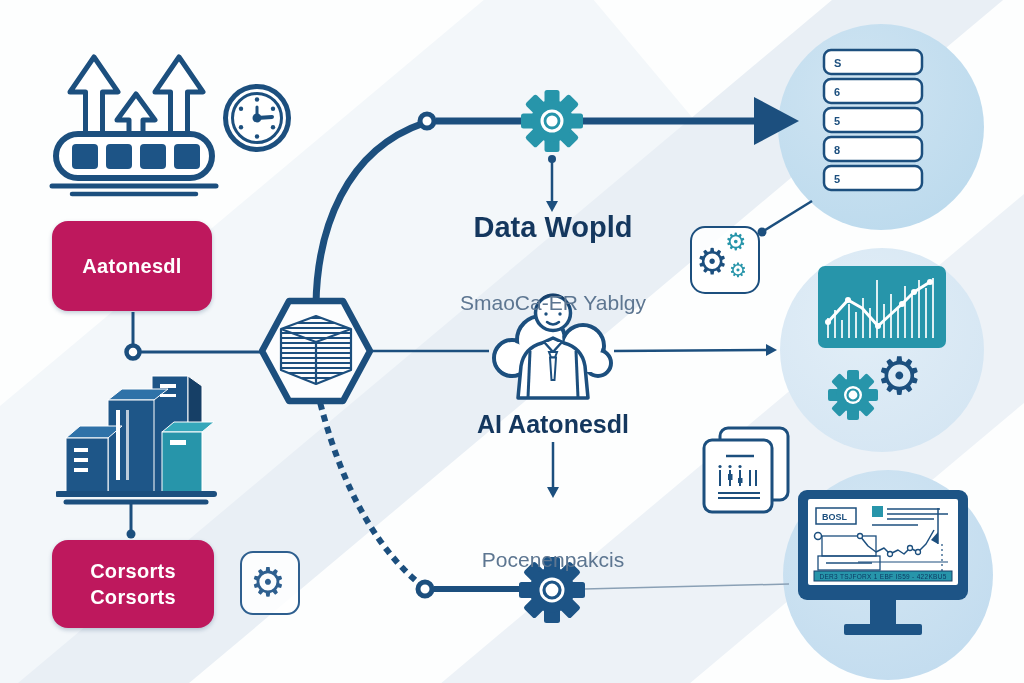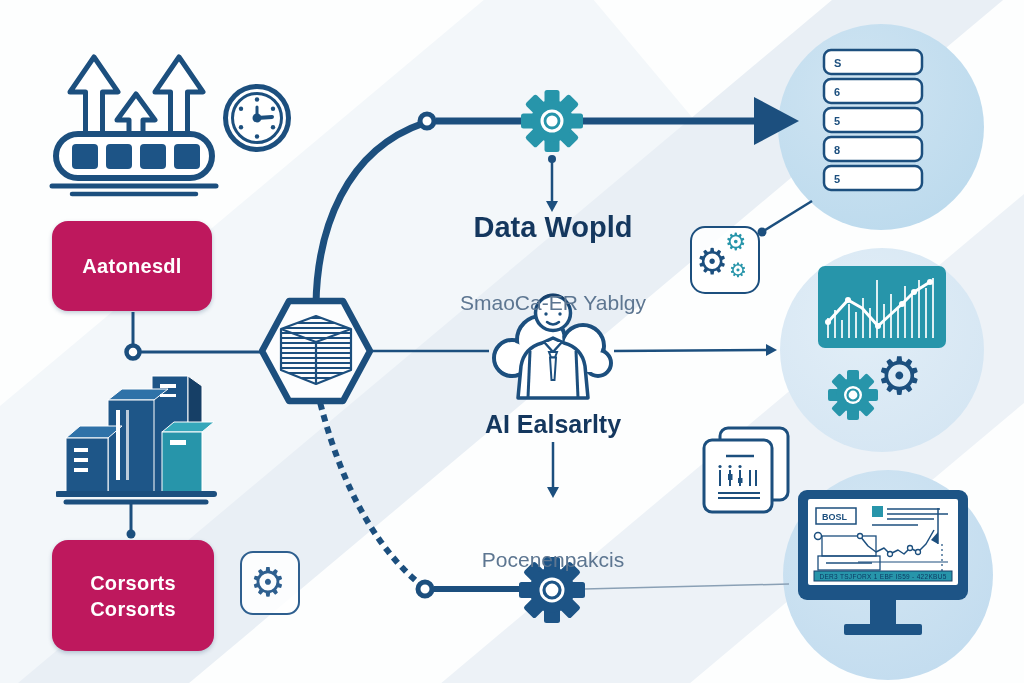--- a/index.html
+++ b/index.html
@@ -153,21 +153,21 @@
       <rect x="60" y="40" width="4" height="70"></rect>
         <rect x="70" y="40" width="3" height="70" opacity=".7"></rect>
       <rect x="104" y="14" width="16" height="4"></rect>
         <rect x="104" y="24" width="16" height="3"></rect>
       <rect x="114" y="70" width="16" height="5"></rect>
     </g>
     <line x1="2" y1="124" x2="158" y2="124" stroke="#1c4f7e" stroke-width="6" stroke-linecap="round"></line>
     <line x1="10" y1="132" x2="150" y2="132" stroke="#1c4f7e" stroke-width="5" stroke-linecap="round"></line>
   </svg>
 
-  <div class="bluebox" style="left:52px;top:540px;width:162px;height:111px;">
+  <div class="bluebox" style="left:52px;top:540px;width:162px;height:88px;">
     <span>Corsorts</span>
     <span>Corsorts</span>
   </div>
 
   <div class="sq-outline" style="left:240px;top:551px;width:56px;height:60px;">
     <span class="gear-glyph" style="left:8px;top:9px;font-size:40px;color:#2e5f8f;">⚙</span>
   </div>
 
   <svg class="abs" style="left:519px;top:88px;" width="66" height="66" viewBox="-33 -33 66 66">
     <g fill="#2795aa">
@@ -356,17 +356,17 @@
     <line x1="146" y1="56" x2="146" y2="88" stroke="#1c4f7e" stroke-width="1.2" stroke-dasharray="2 3"></line>
     <rect x="18" y="83" width="138" height="10" fill="#2795aa" stroke="#17406b" stroke-width="1"></rect>
     <text x="87" y="90.5" font-size="6.5" letter-spacing="0.3" text-anchor="middle" fill="#0d3a63">DER3 TSJFORX 1 EBF IS59 - 422KBU5</text>
     <rect x="74" y="112" width="26" height="24" fill="#1d5486"></rect>
     <rect x="48" y="136" width="78" height="11" rx="2" fill="#1d5486"></rect>
   </svg>
 
   <div class="h-title" style="left:398px;top:211px;width:310px;font-size:29px;">Data Wopld</div>
   <div class="h-sub" style="left:398px;top:243px;width:310px;font-size:21px;margin-top:48px;">SmaoCa-ER Yablgy</div>
 
-  <div class="h-title" style="left:403px;top:410px;width:300px;font-size:25px;">AI Ealsarlty</div>
+  <div class="h-title" style="left:403px;top:410px;width:300px;font-size:25px;">AI Aatonesdl</div>
 
   <div class="h-sub" style="left:398px;top:548px;width:310px;font-size:21px;">Pocenenpakcis</div>
 
 </div>
 
 </body></html>

